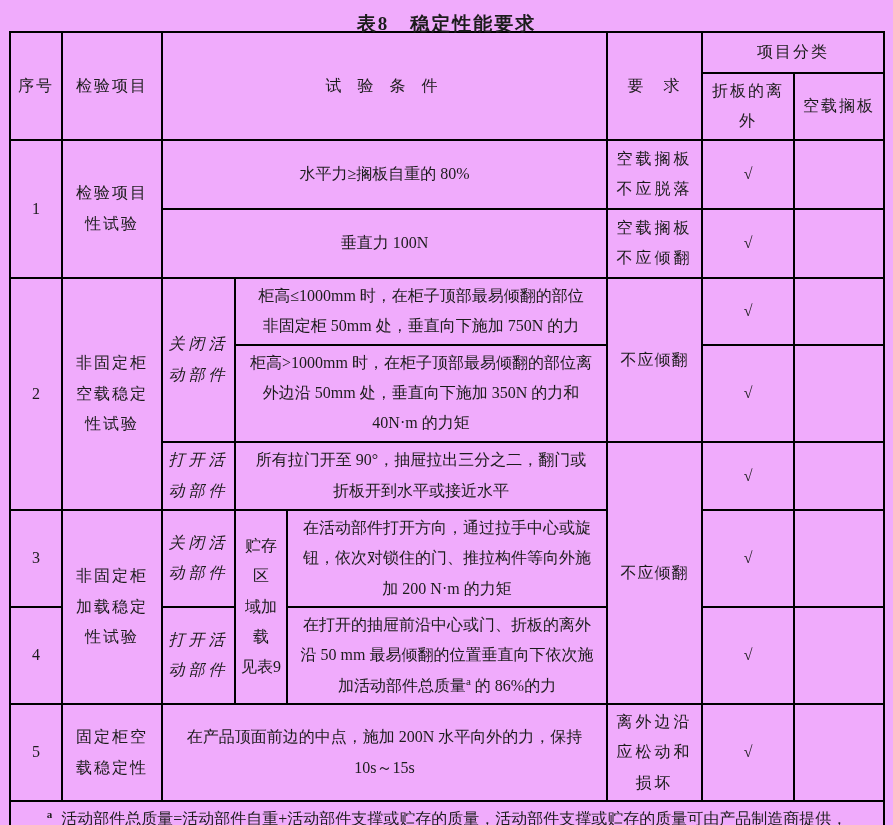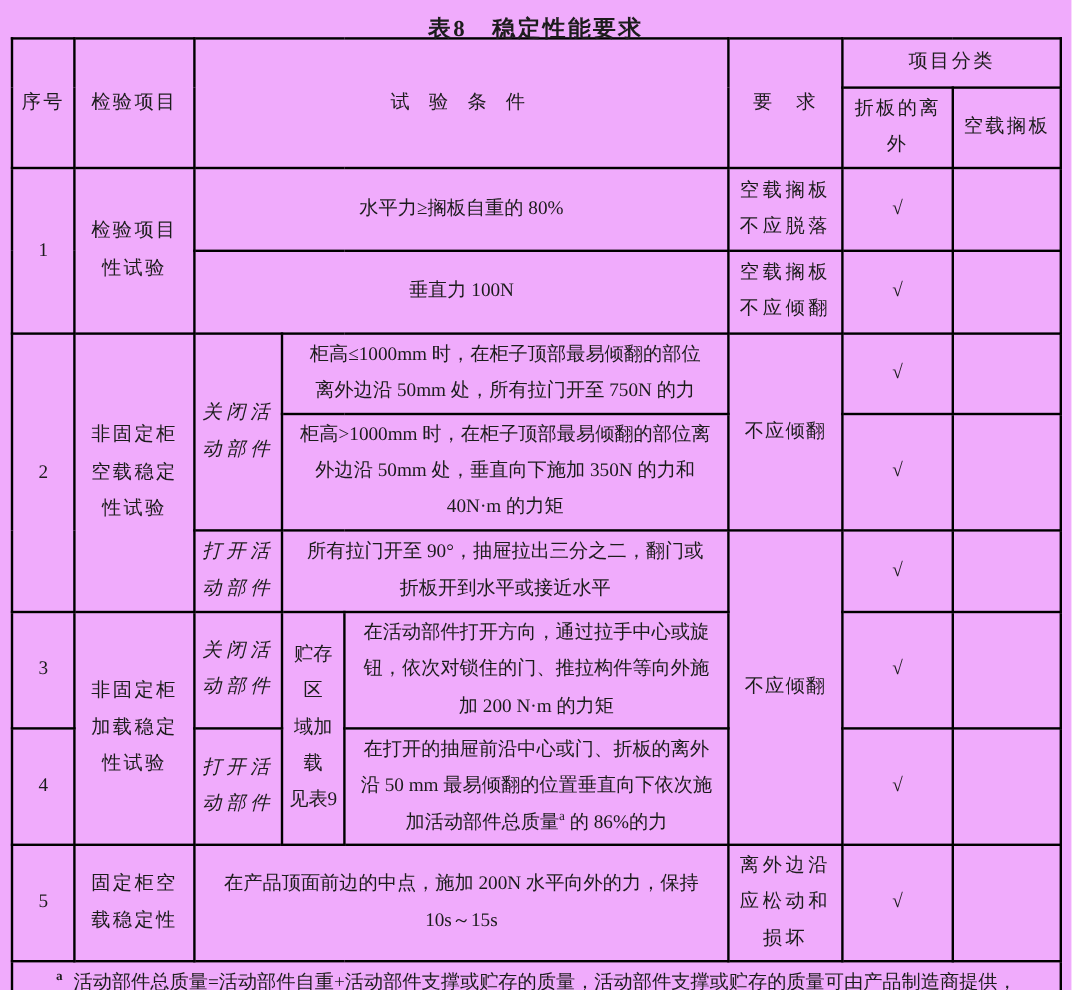--- a/index.html
+++ b/index.html
@@ -128,21 +128,21 @@
     </tr>
 
     <tr style="height:65px">
       <td rowspan="3" class="no-cell">2</td>
       <td rowspan="3" class="item pre">非固定柜
 空载稳定
 性试验</td>
       <td rowspan="2" class="subcol pre">关闭活
 动部件</td>
       <td colspan="2" class="cond pre">柜高≤1000mm 时，在柜子顶部最易倾翻的部位
-离外边沿 50mm 处，所有拉门开至 750N 的力</td>
+非固定柜 50mm 处，垂直向下施加 750N 的力</td>
       <td rowspan="2" class="reqc">不应倾翻</td>
       <td class="check">√</td>
       <td></td>
     </tr>
 
     <tr style="height:90px">
       <td colspan="2" class="cond pre">柜高&gt;1000mm 时，在柜子顶部最易倾翻的部位离
 外边沿 50mm 处，垂直向下施加 350N 的力和
 40N·m 的力矩</td>
       <td class="check">√</td>

